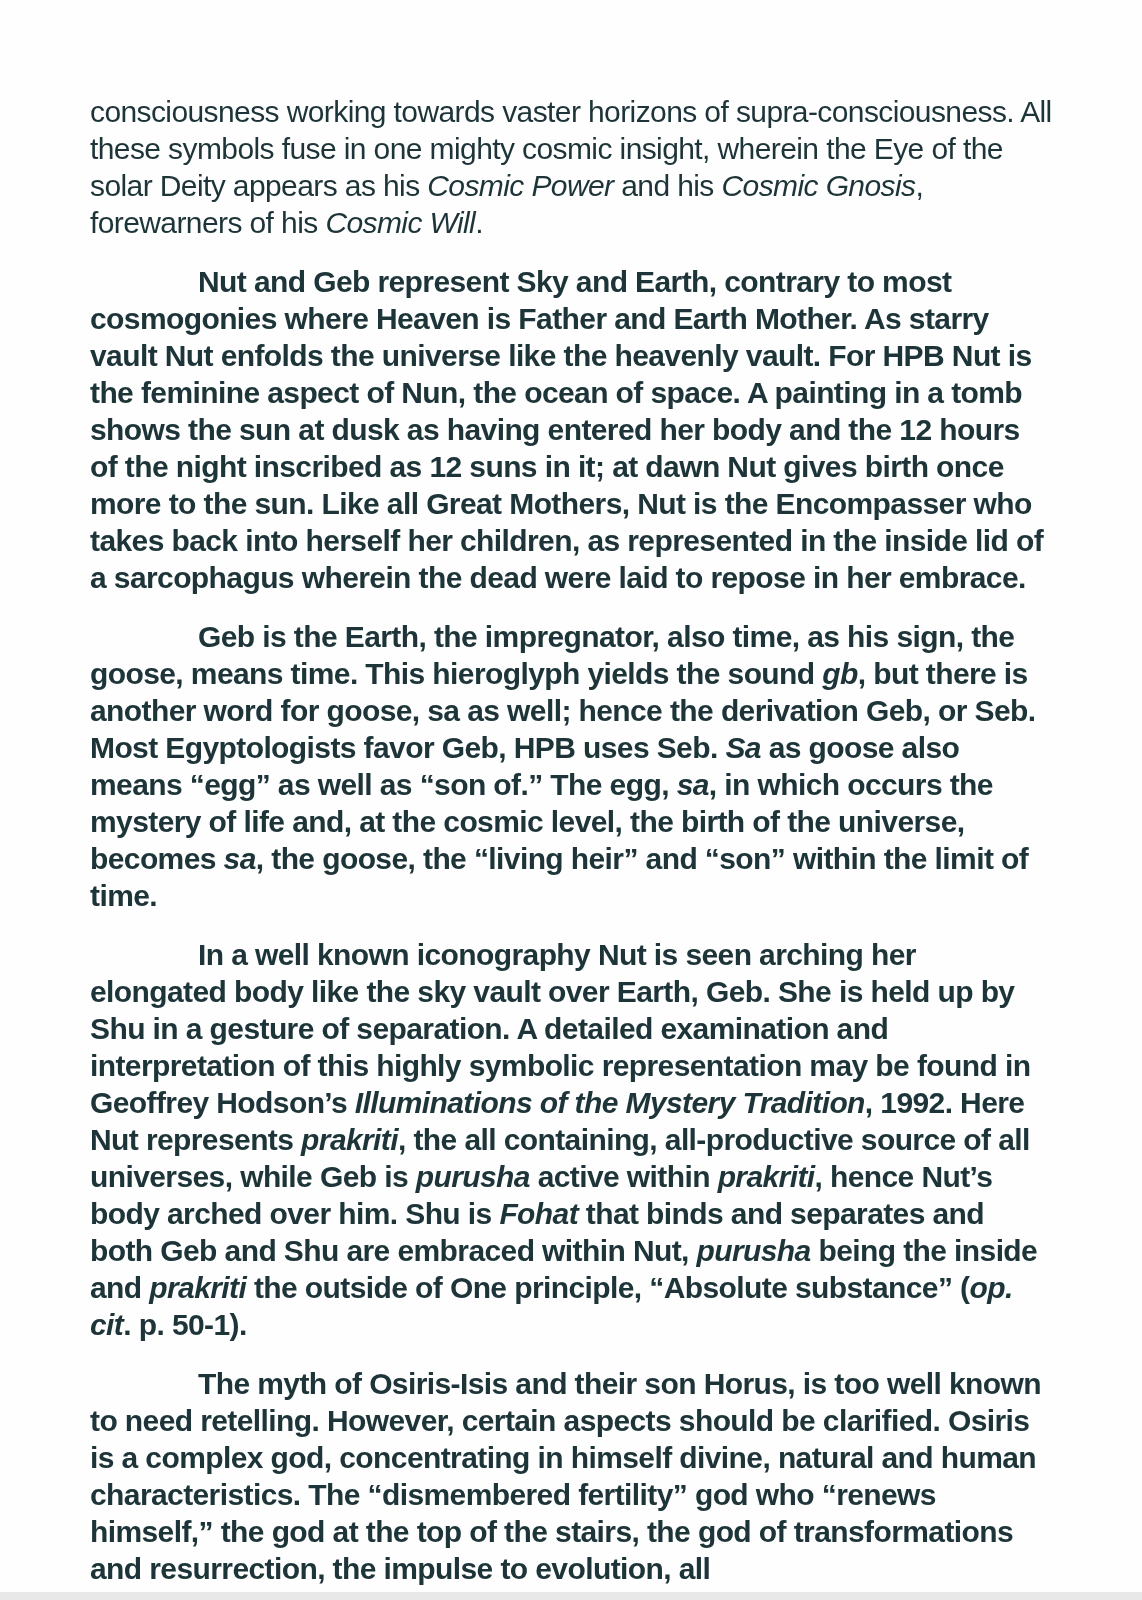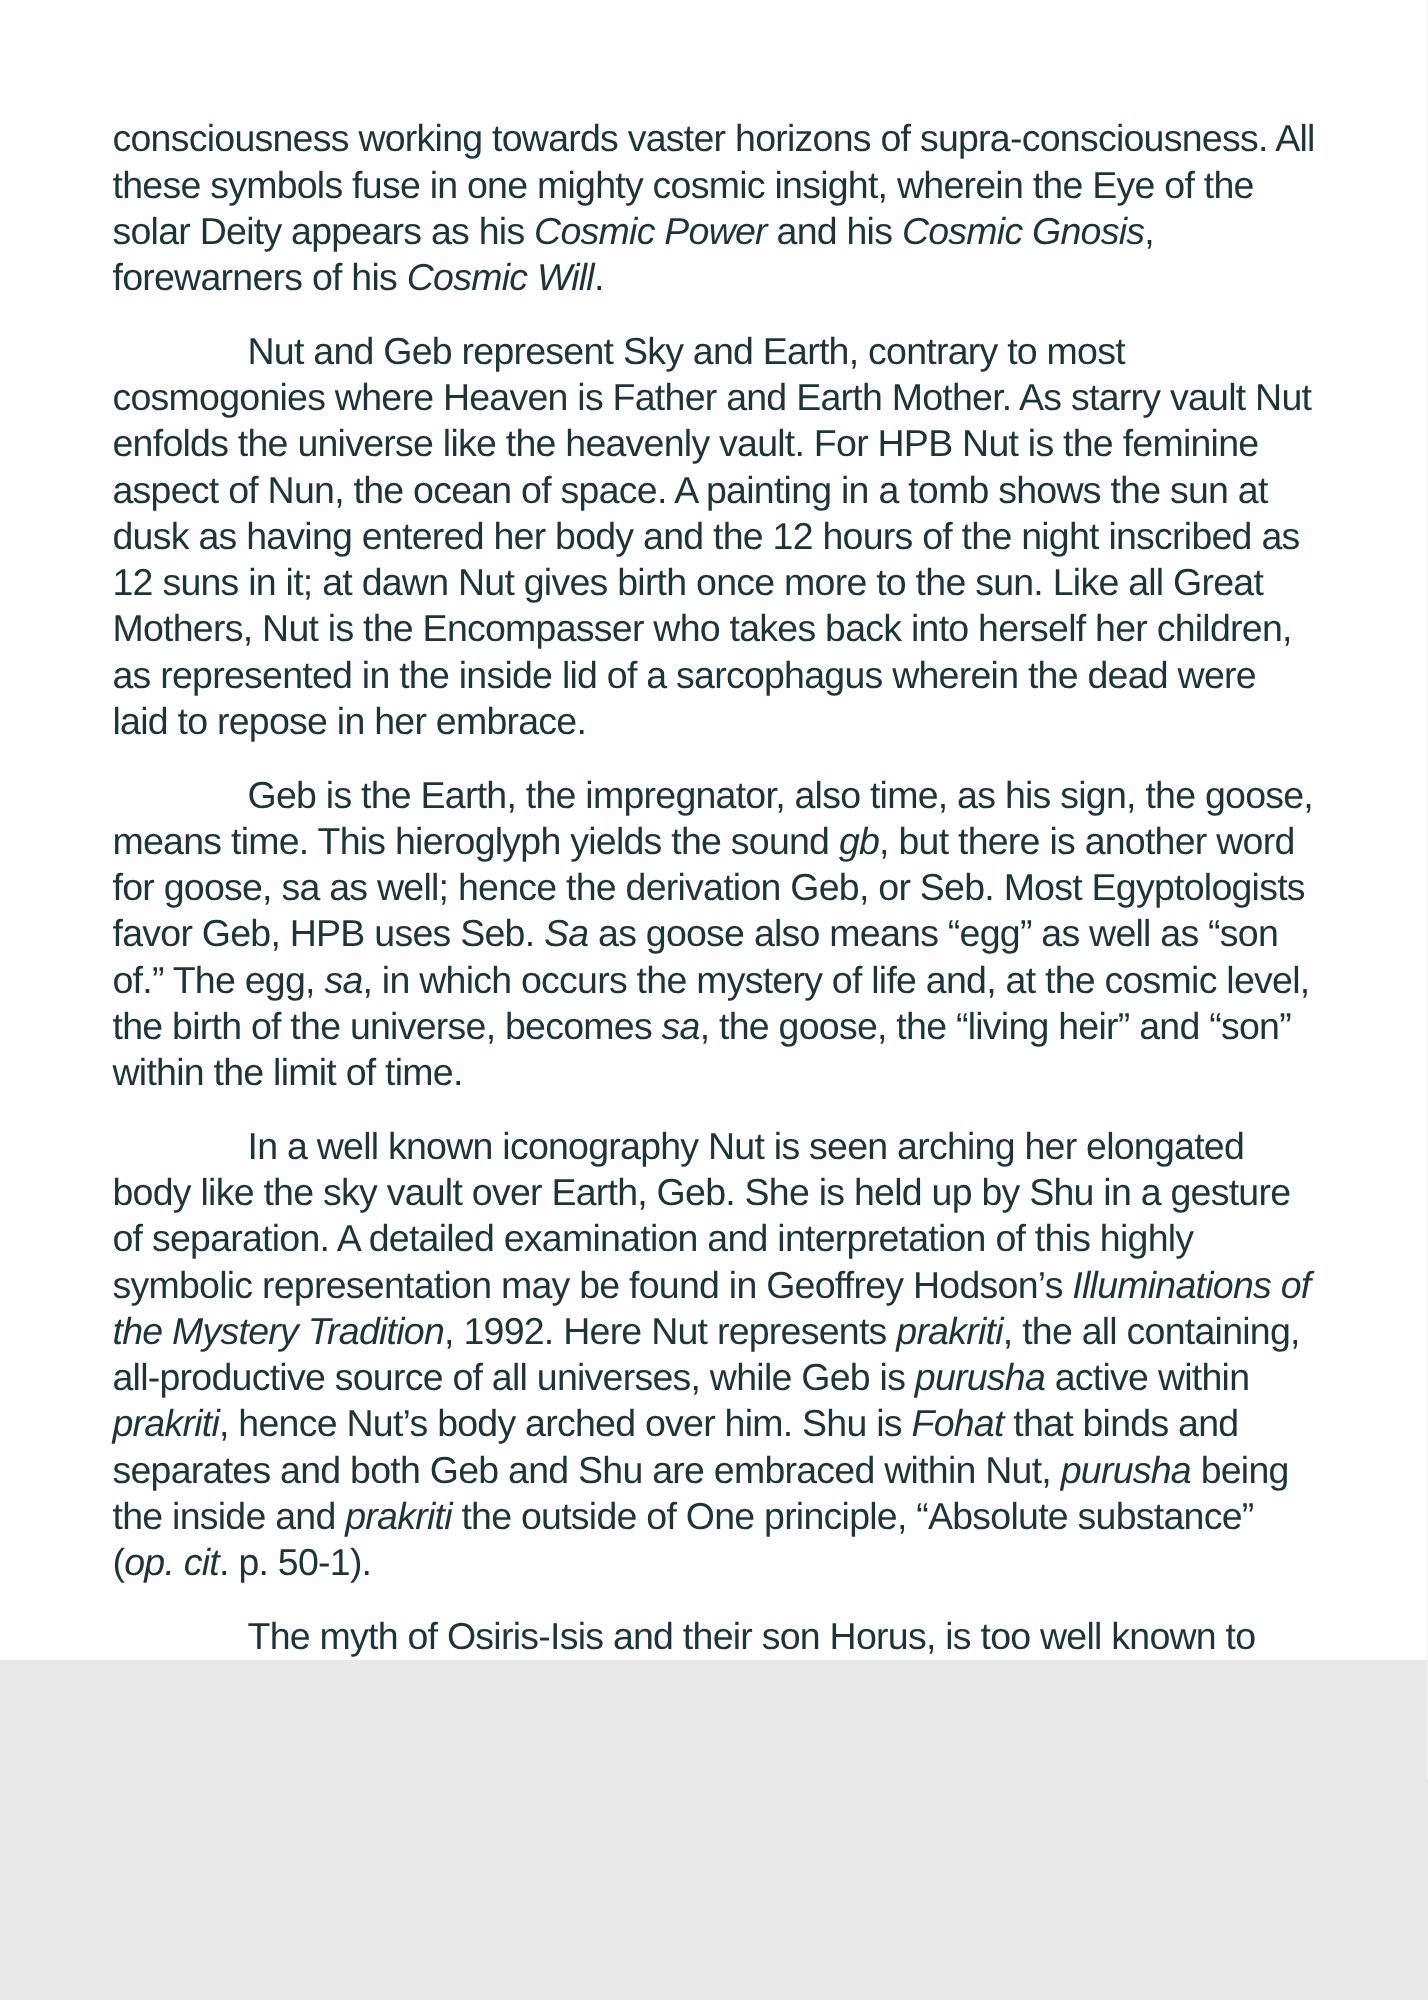--- a/index.html
+++ b/index.html
@@ -3,41 +3,42 @@
 <meta charset="utf-8">
 <style>
   html, body {
     margin: 0;
     padding: 0;
     background: #e8e8e8;
   }
   .page {
     position: relative;
     width: 1142px;
-    height: 1328px;
+    height: 1592px;
     margin: 0 auto;
     background: #fefefe;
     box-sizing: border-box;
     padding: 93px 90px 0 90px;
     overflow: hidden;
   }
   .text-block {
     width: 962px;
   }
   .text-block p {
     margin: 0 0 22px 0;
     font-family: "Liberation Sans", "DejaVu Sans", sans-serif;
     font-size: 30px;
     line-height: 37px;
     letter-spacing: -0.6px;
     color: #1d3438;
     text-align: left;
   }
   .text-block p.indent {
     text-indent: 108px;
+    font-weight: bold;
   }
   .text-block span.it {
     font-style: italic;
   }
 </style>
 </head>
 <body>
 
 <div class="page">
   <div class="text-block">

